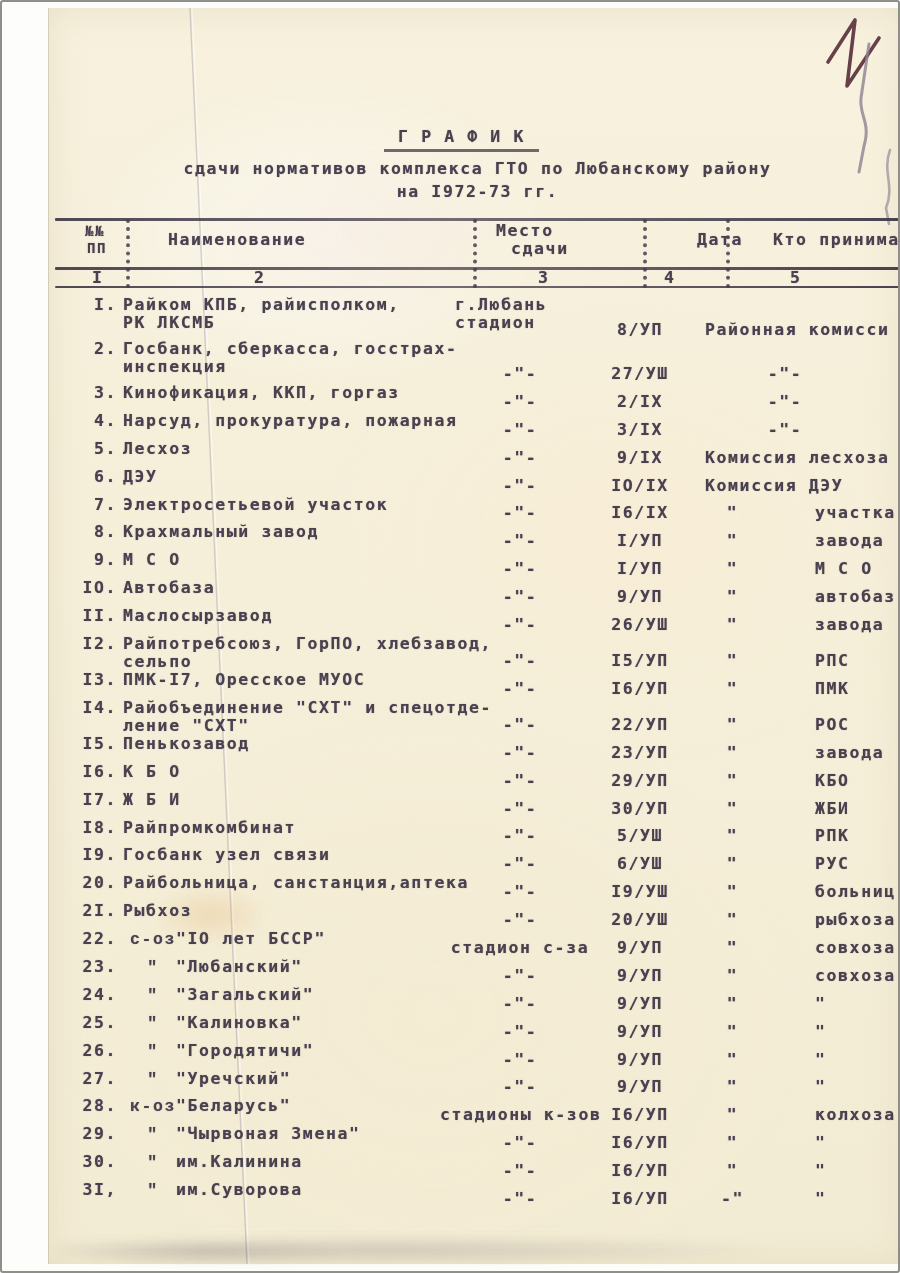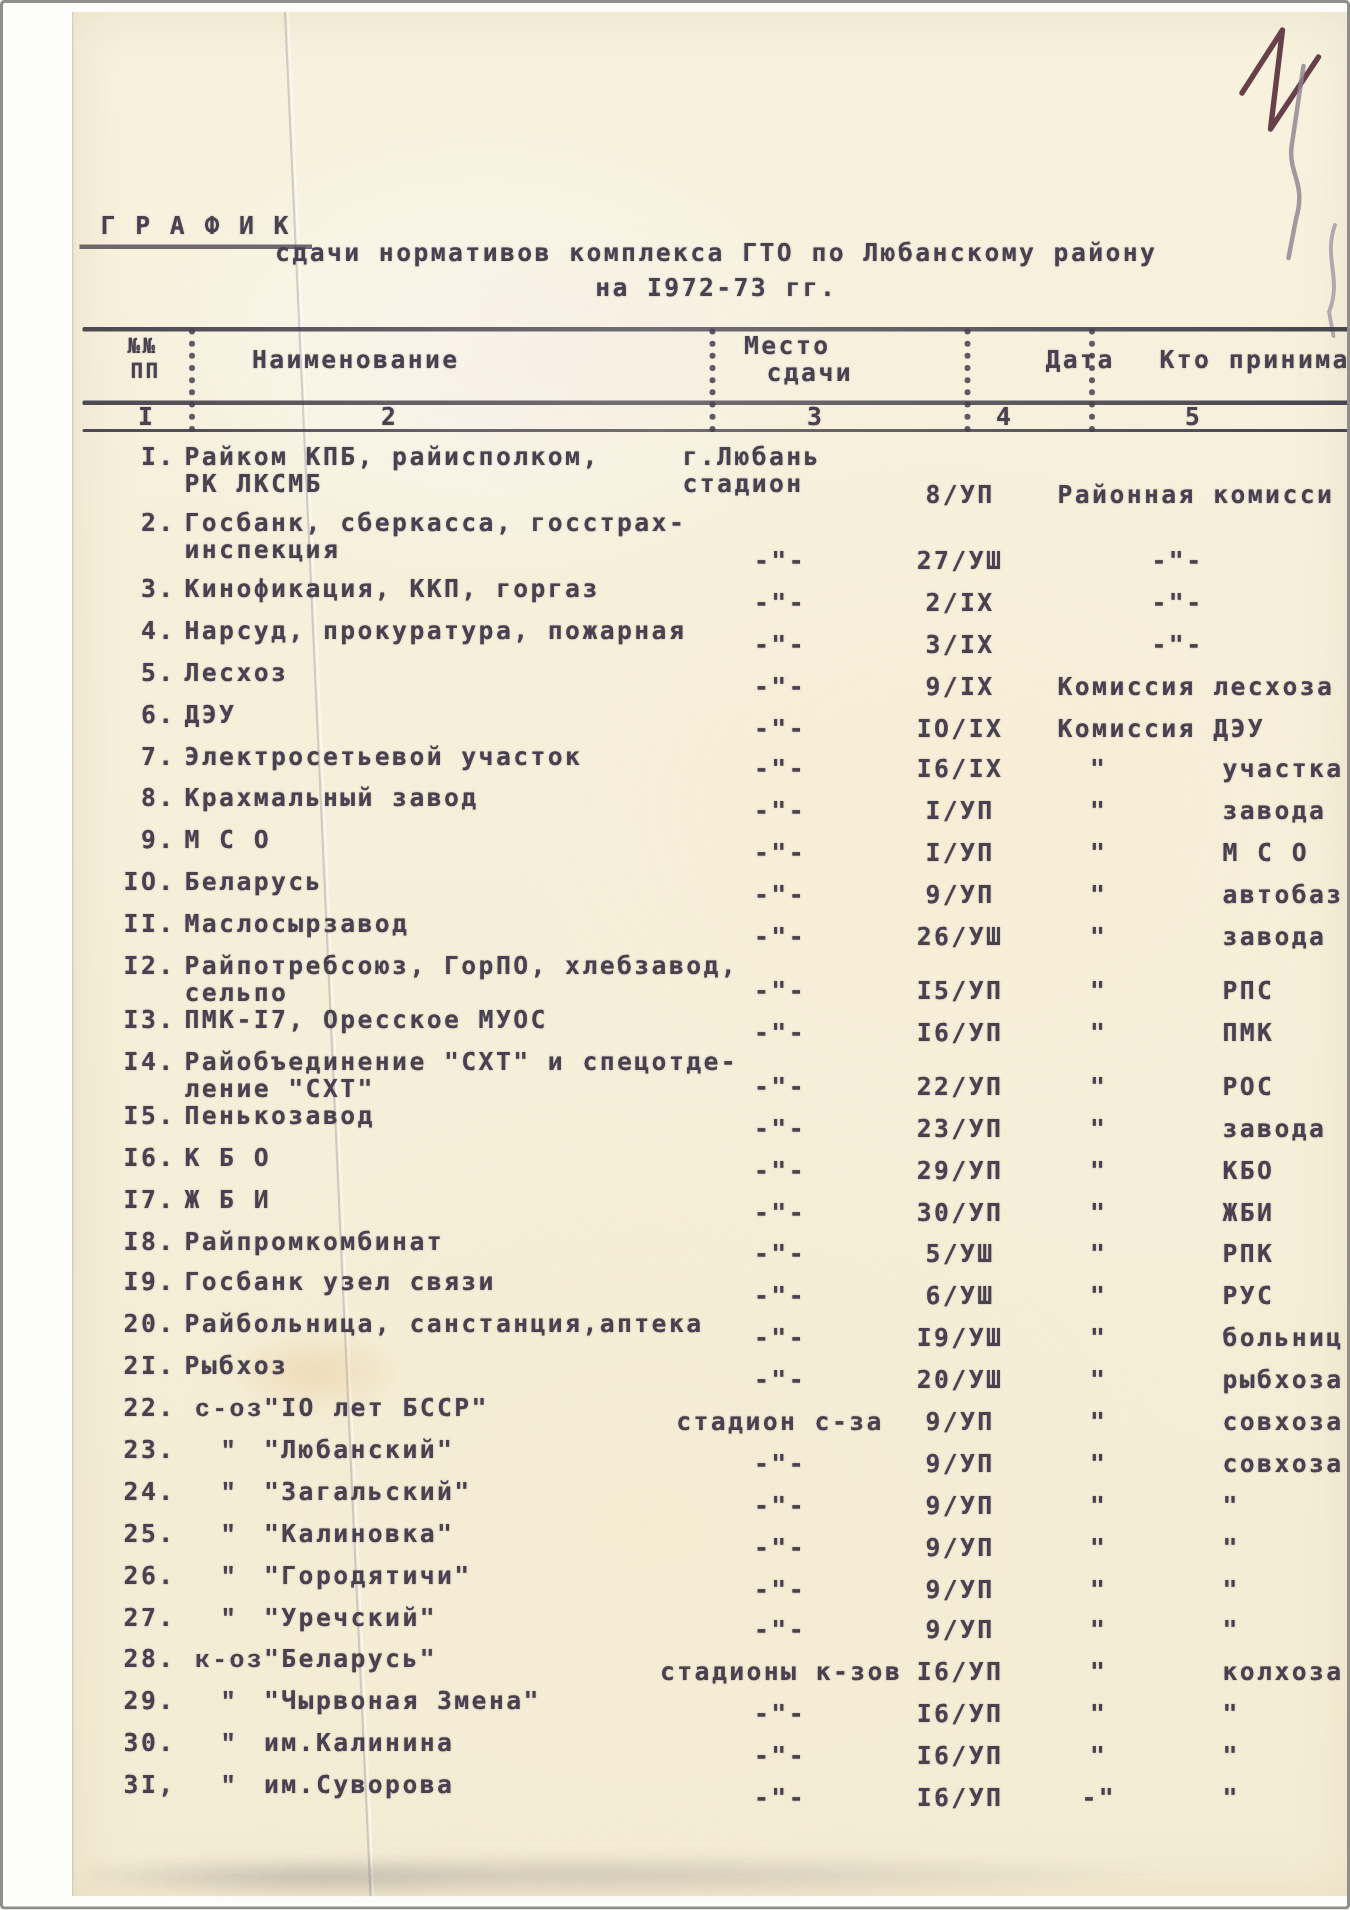--- a/index.html
+++ b/index.html
@@ -18,21 +18,21 @@
       linear-gradient(#f7f1de, #f3ecd4);
     border-left:1px solid rgba(150,140,115,.35);
     box-shadow:inset 0 0 35px rgba(210,195,160,.35);
   }
   .t{
     position:absolute;
     color:#4a4150;font-weight:bold;font-size:16.5px;line-height:18px;letter-spacing:1.6px;
     text-shadow:0 0 1px rgba(74,65,80,.55);
     white-space:pre;
   }
-  .title-wrap{left:30px;top:124px;width:840px;text-align:left;}
+  .title-wrap{left:30px;top:110px;width:840px;text-align:center;}
   .title-underline{display:inline-block;border-bottom:3px solid rgba(66,58,74,.75);padding:0 14px 3px 14px;}
   .sub1{left:55px;top:160px;width:845px;text-align:center;}
   .sub2{left:55px;top:183px;width:845px;text-align:center;}
   .rule{position:absolute;left:55px;width:845px;background:linear-gradient(90deg,rgba(64,58,72,.92),rgba(64,58,72,.72) 45%,rgba(64,58,72,.95));border-radius:1px;}
   .dotcol{position:absolute;width:0;border-left:4px dotted rgba(70,62,78,.85);}
   #rows{position:absolute;left:60px;top:296px;width:840px;}
   .row{position:relative;}
   .row.h1{height:27.9px;}
   .row.h44{height:44px;}
   .row.h36{height:36px;}
@@ -159,21 +159,21 @@
     </div>
     <div class="row h1">
       <div class="c num">9.</div>
       <div class="c name"><div class="">М С О</div></div>
       <div class="c place">-"-</div>
       <div class="c date">I/УП</div>
       <div class="c who"><span class="wq">"</span><span class="wt">М С О</span></div>
     </div>
     <div class="row h1">
       <div class="c num">IO.</div>
-      <div class="c name"><div class="">Беларусь</div></div>
+      <div class="c name"><div class="">Автобаза</div></div>
       <div class="c place">-"-</div>
       <div class="c date">9/УП</div>
       <div class="c who"><span class="wq">"</span><span class="wt">автобаз</span></div>
     </div>
     <div class="row h1">
       <div class="c num">II.</div>
       <div class="c name"><div class="">Маслосырзавод</div></div>
       <div class="c place">-"-</div>
       <div class="c date">26/УШ</div>
       <div class="c who"><span class="wq">"</span><span class="wt">завода</span></div>

